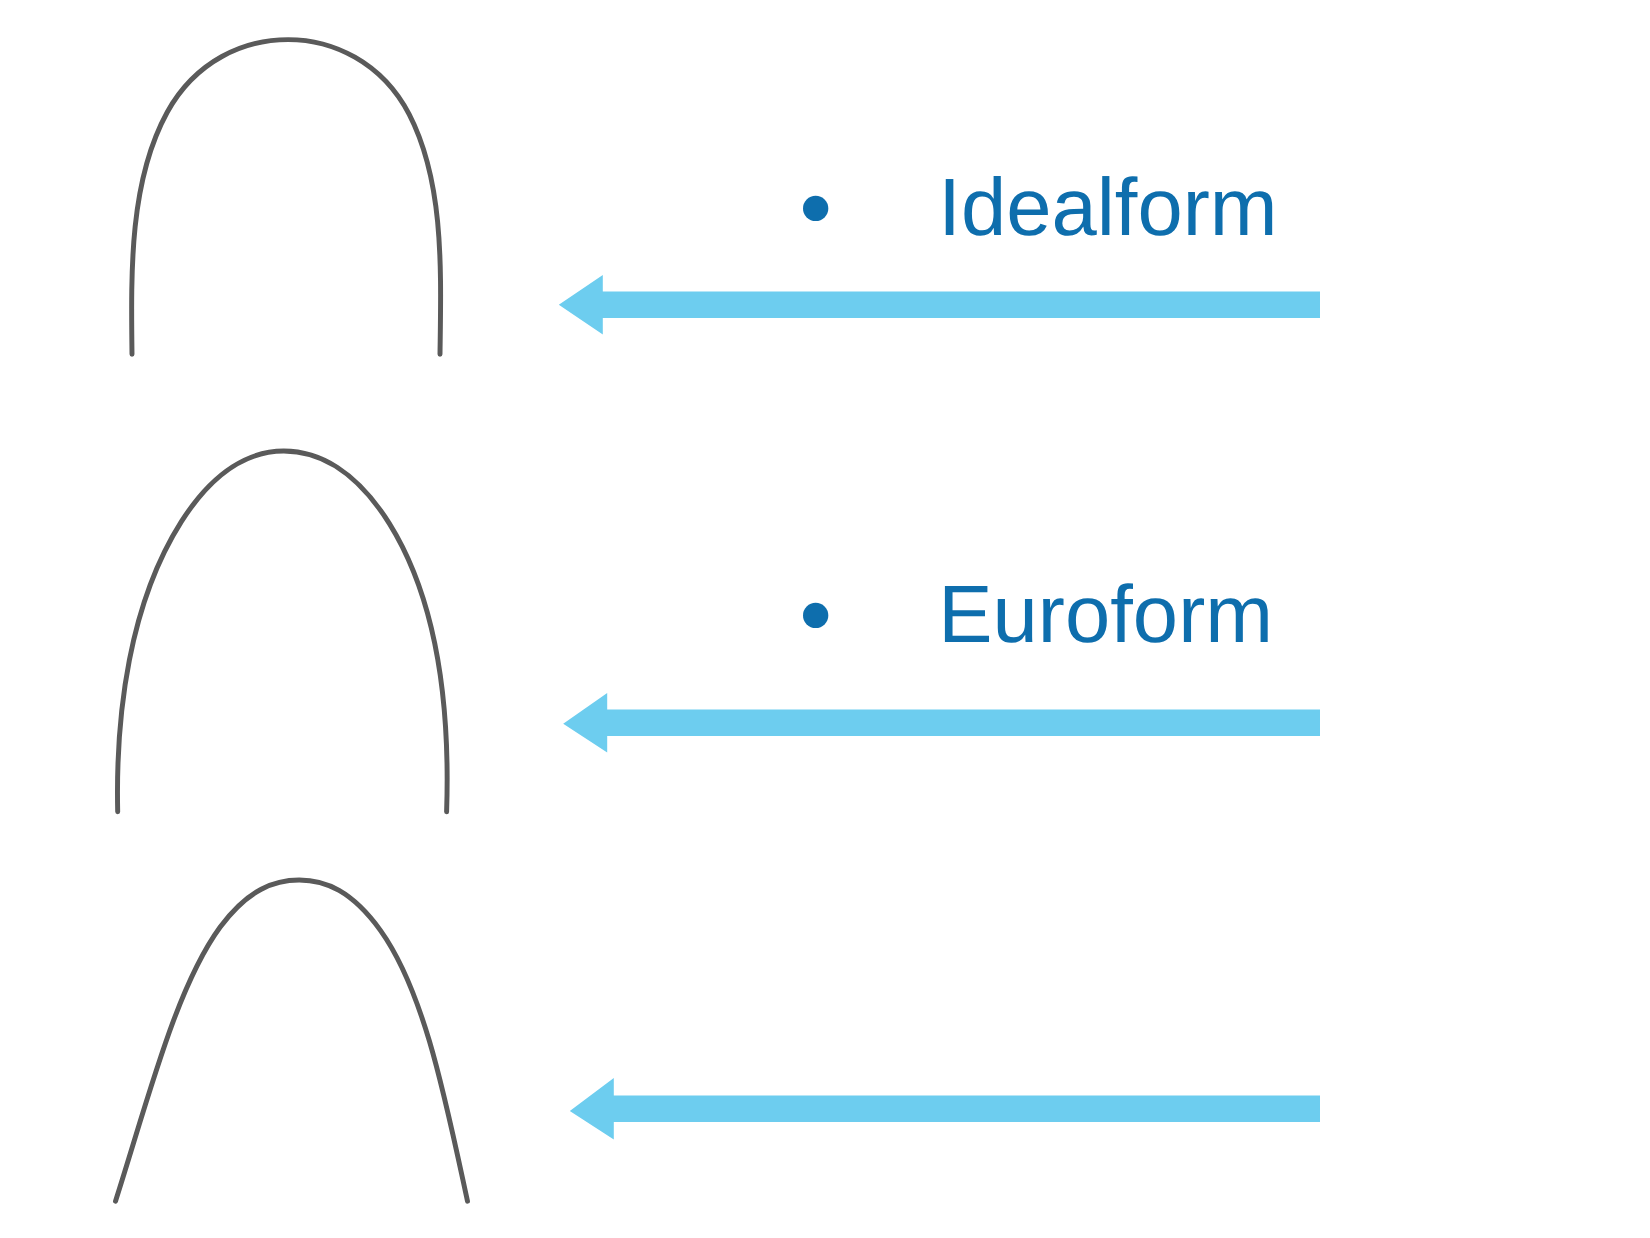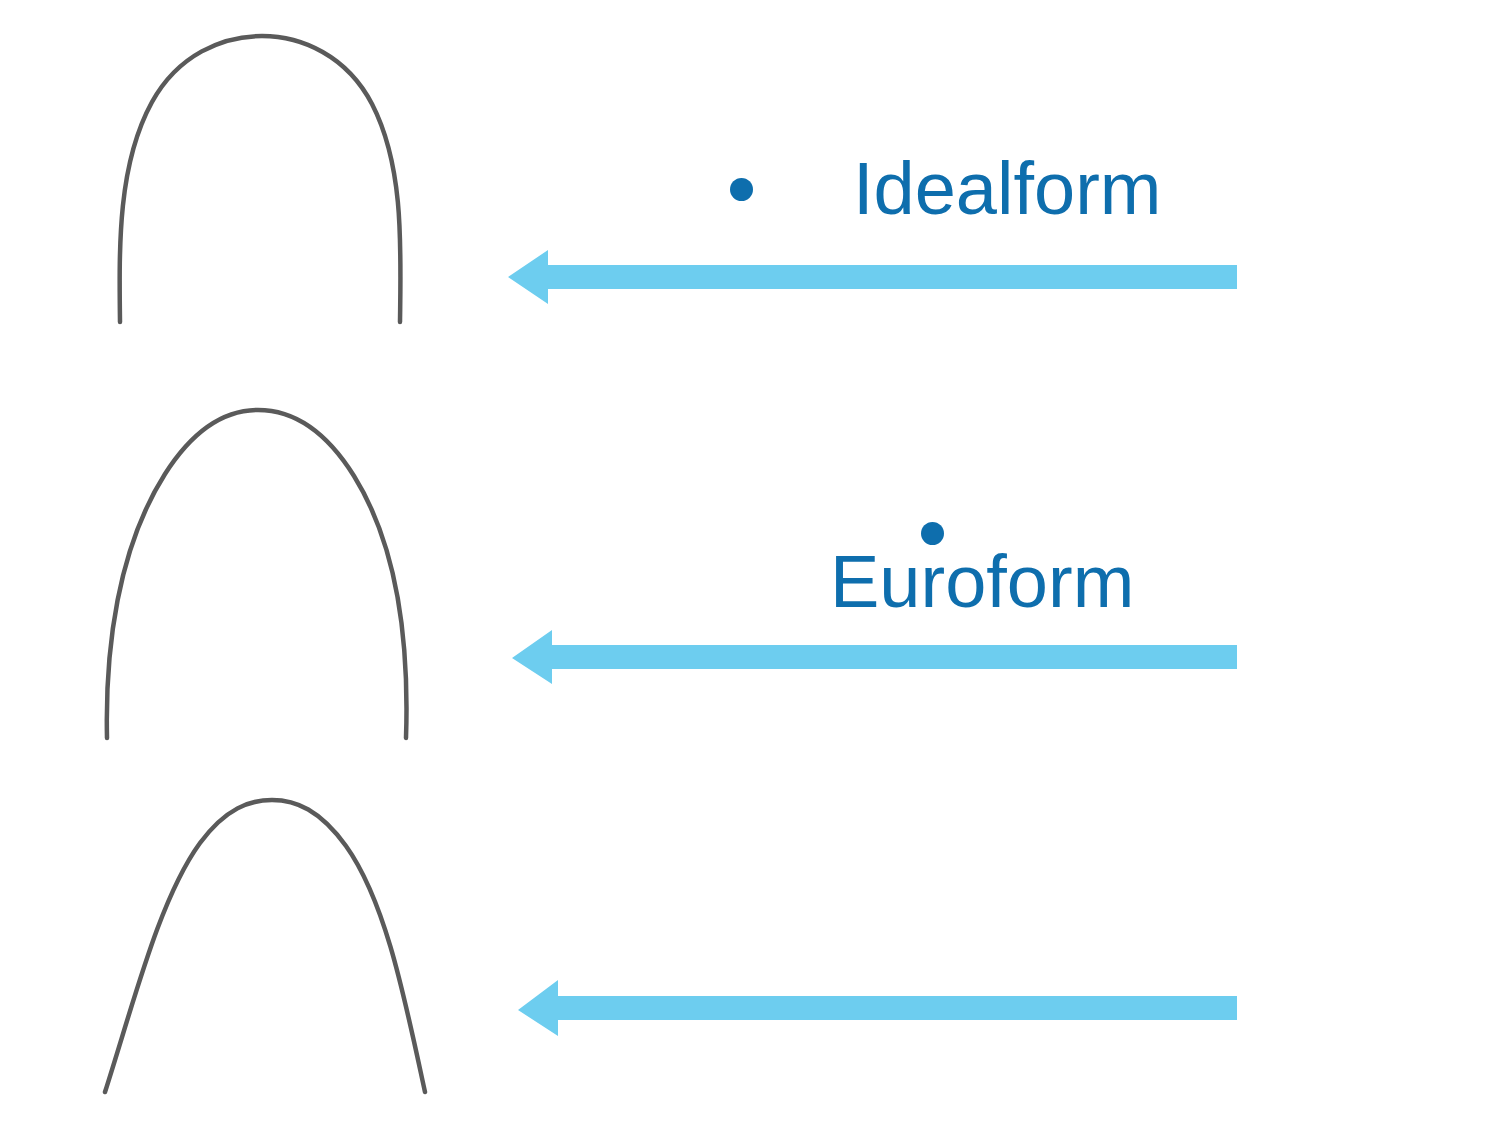--- a/index.html
+++ b/index.html
@@ -9,21 +9,20 @@
   }
   body {
     font-family: "Liberation Sans", sans-serif;
   }
   #slide {
     position: relative;
     width: 1200px;
     height: 1125px;
     background: #ffffff;
     overflow: hidden;
-    padding-left: 37px;
   }
 
   
   .arch-figure {
     position: absolute;
     left: 0;
     width: 500px;
   }
   .arch-figure svg {
     display: block;
@@ -71,21 +70,21 @@
   .label-text {
     font-size: 74px;
     line-height: 1;
     color: #0E6EAD;
     white-space: nowrap;
     font-weight: 400;
   }
 
   #label-1 { top: 152px; }
   #label-1 .label-text { margin-left: 100px; }
-  #label-2 { top: 522px; flex-direction: column; }
+  #label-2 { top: 522px; }
   #label-2 .label-text { margin-left: 100px; }
   #label-3 { top: 882px; }
   #label-3 .label-text { margin-left: 108px; }
 </style>
 </head>
 <body>
 
 <div id="slide">
 
   <div class="arch-figure" id="arch-1">

